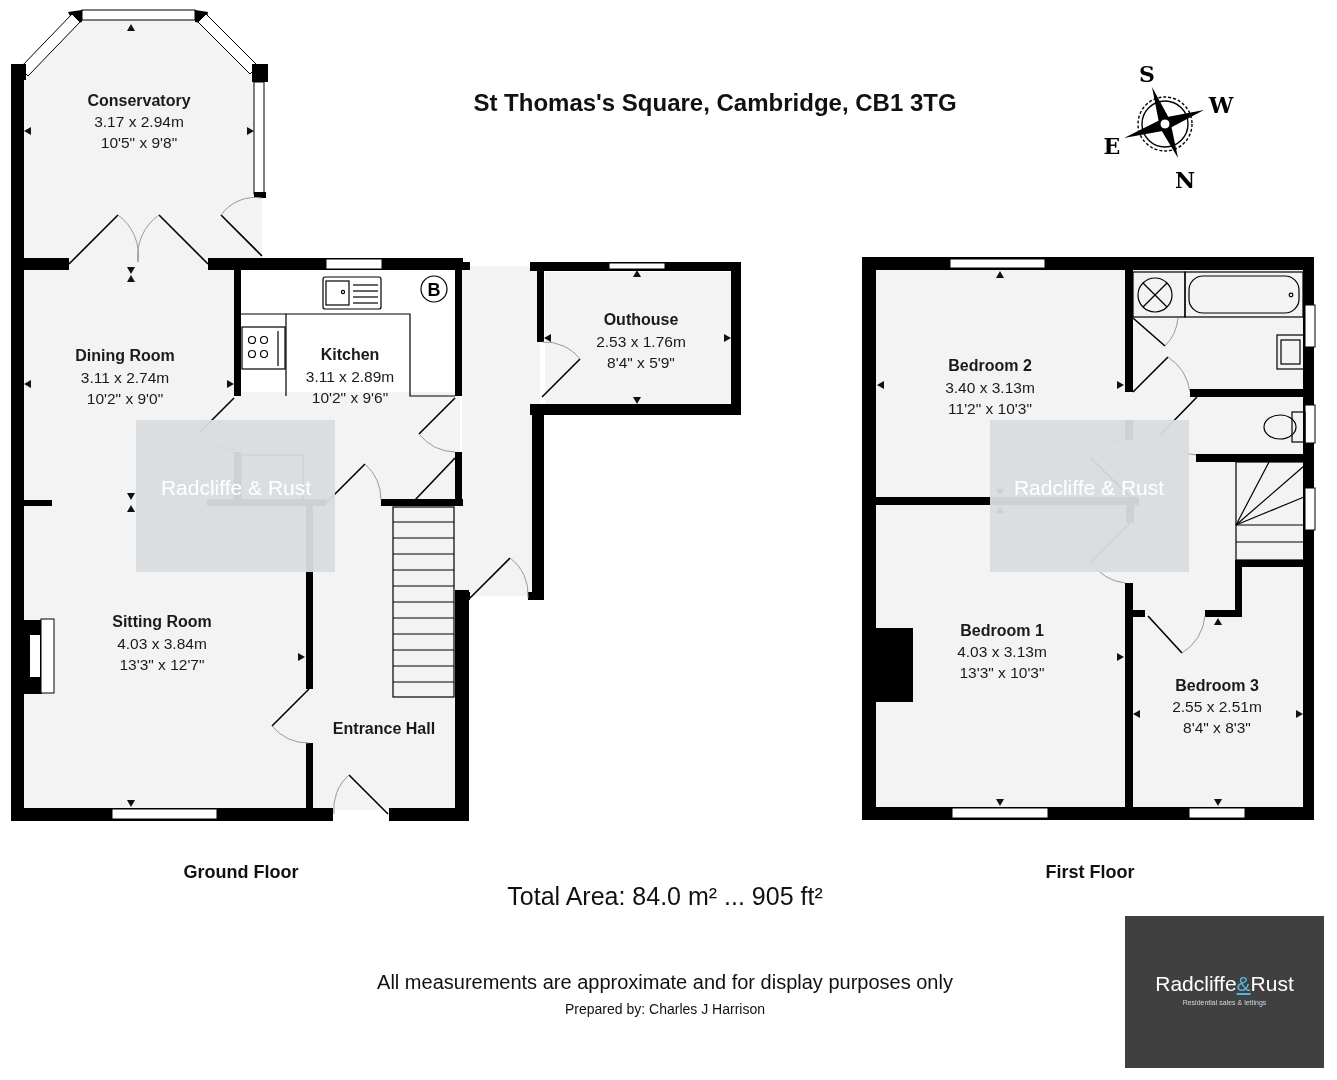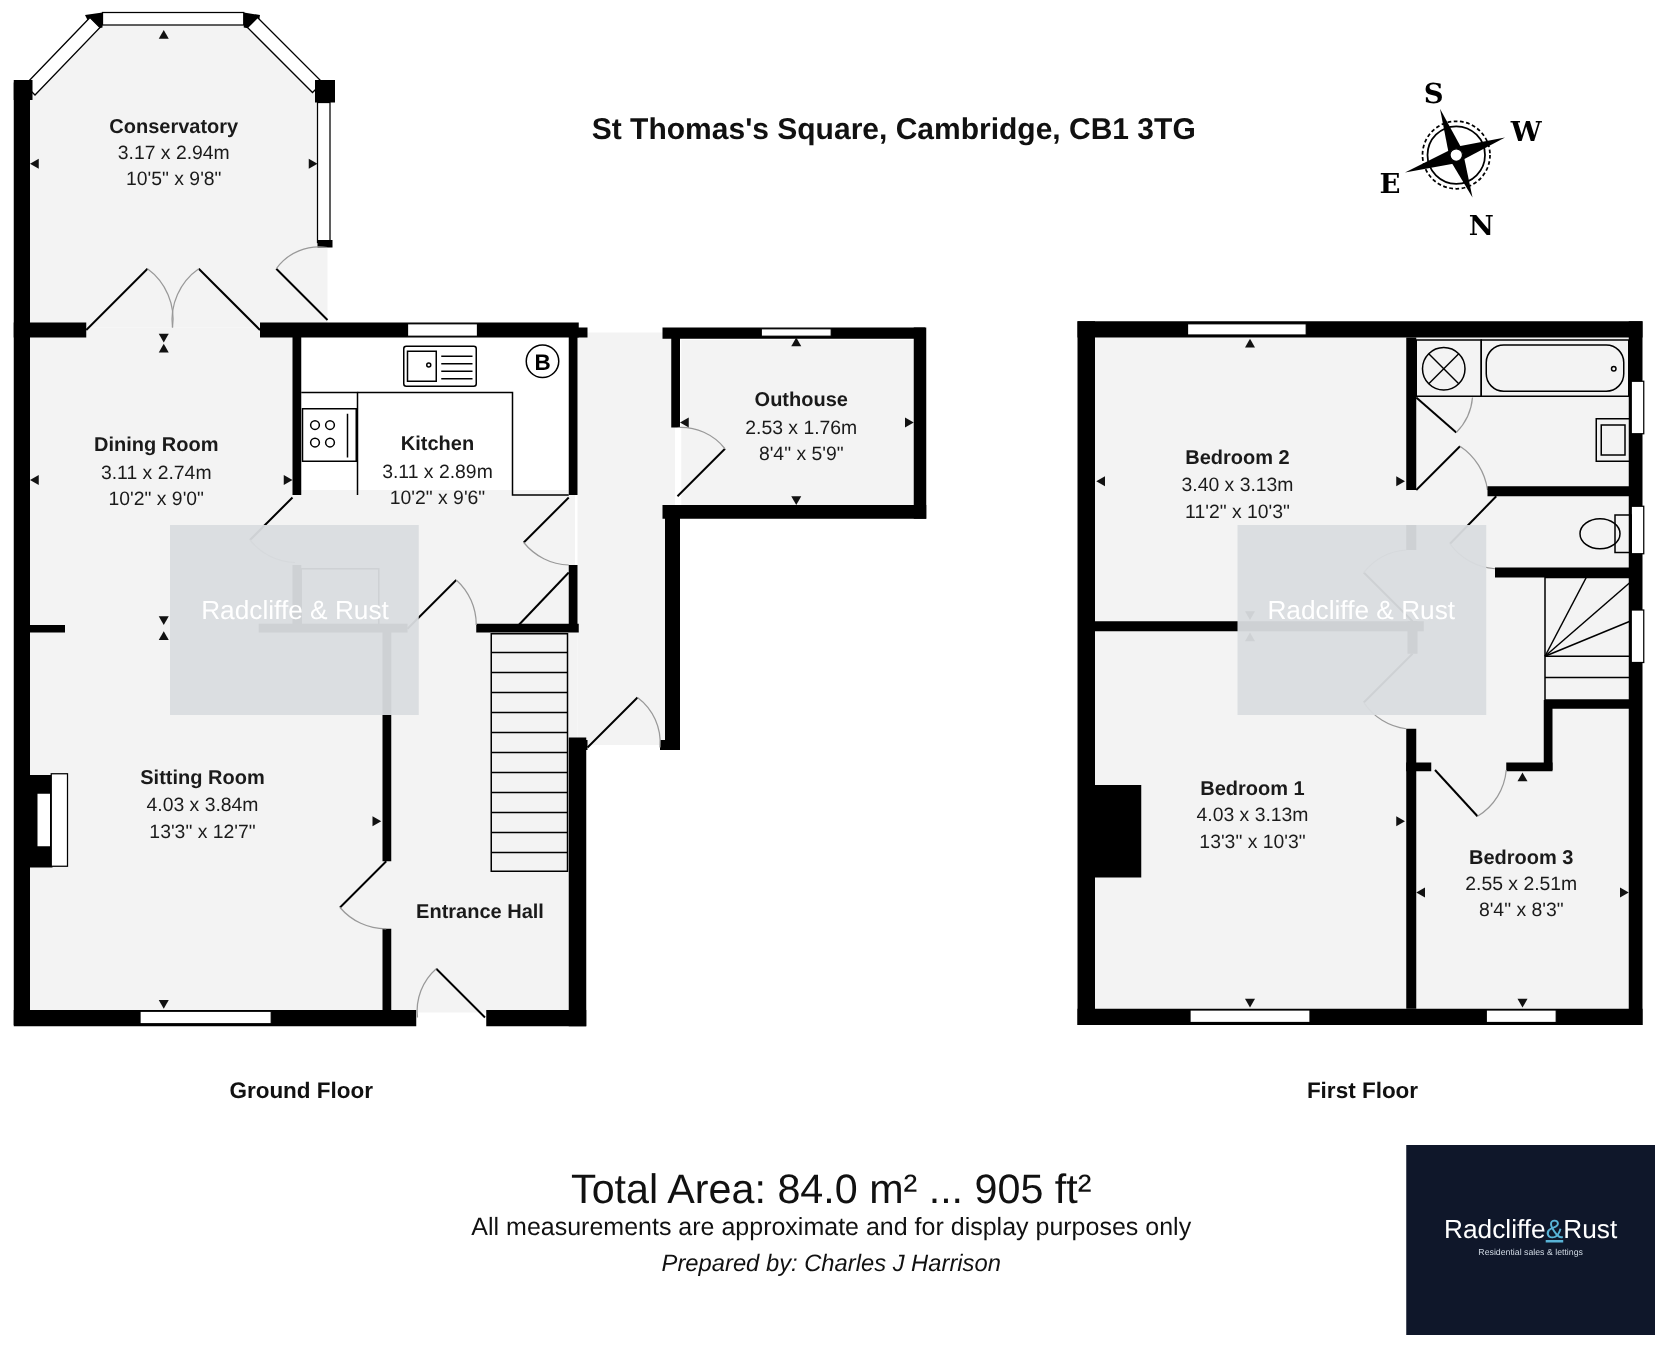--- a/index.html
+++ b/index.html
@@ -13,24 +13,24 @@
   .win{fill:#fff;stroke:#000;stroke-width:1;}
   .rname{font-family:"Liberation Sans",sans-serif;font-weight:bold;font-size:16px;fill:#1a1a1a;}
   .rdim{font-family:"Liberation Sans",sans-serif;font-size:15.5px;fill:#1a1a1a;}
   .title{font-family:"Liberation Sans",sans-serif;font-weight:bold;font-size:24px;fill:#111;}
   .flabel{font-family:"Liberation Sans",sans-serif;font-weight:bold;font-size:18px;fill:#111;}
   .compass{font-family:"DejaVu Serif",serif;font-weight:bold;font-size:22px;fill:#000;}
   .wm{fill:#d9dcdf;opacity:0.95;}
   .wmtext{font-family:"Liberation Sans",sans-serif;font-size:21px;fill:#ffffff;}
   .tri{fill:#111;}
   .footer{position:absolute;left:300px;width:730px;text-align:center;}
-  #total{top:932px;font-size:33px;}
+  #total{top:882px;font-size:25px;}
   #disclaimer{top:971px;font-size:20px;}
-  #prepared{top:1001px;font-size:19px;font-style:italic;}
-  #logo{position:absolute;left:1125px;top:916px;width:199px;height:152px;background:#0f172a;}
+  #prepared{top:1001px;font-size:14px;}
+  #logo{position:absolute;left:1125px;top:916px;width:199px;height:152px;background:#404040;}
   #logo .brand{position:absolute;left:0;width:100%;top:56px;text-align:center;color:#fff;font-size:21px;font-family:"Liberation Sans",sans-serif;}
   #logo .brand .amp{color:#58b3d6;text-decoration:underline;}
   #logo .tag{position:absolute;left:0;width:100%;top:83px;text-align:center;color:#cfd8e2;font-size:7px;font-family:"Liberation Sans",sans-serif;}
 </style>
 </head>
 <body>
 
 <svg id="plan" viewBox="0 0 1337 1080" xmlns="http://www.w3.org/2000/svg">
 
   <g>

